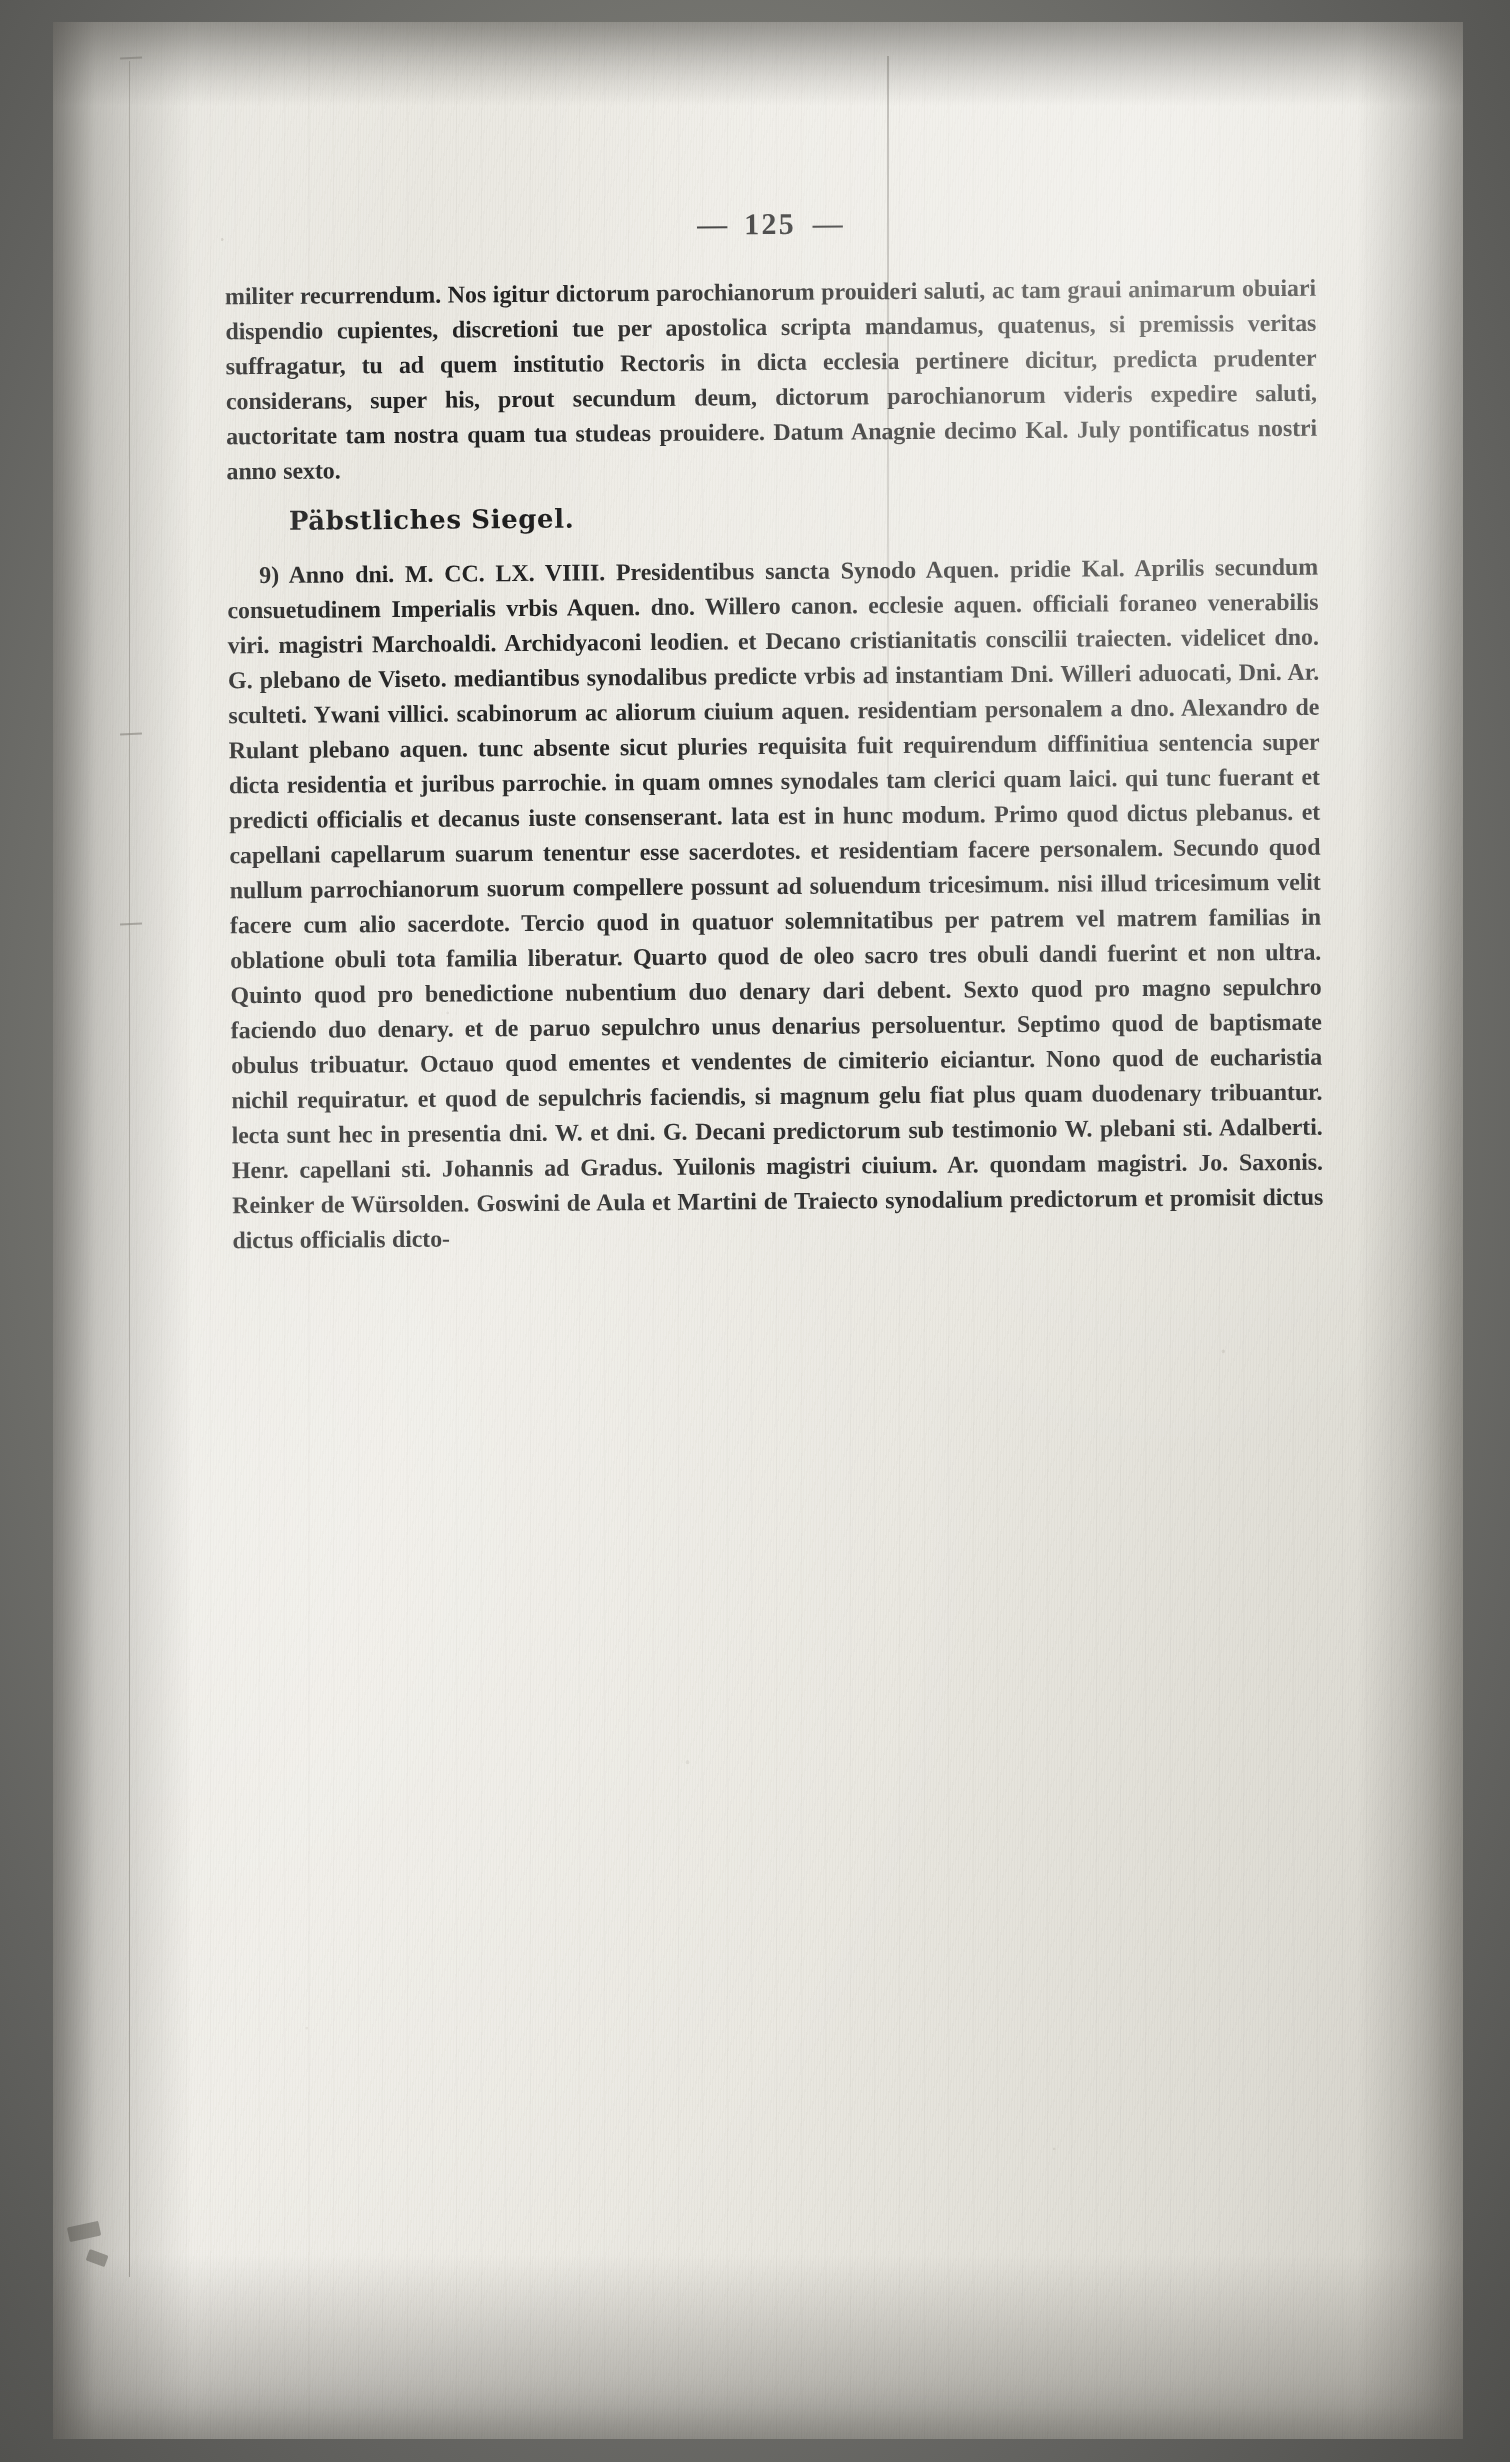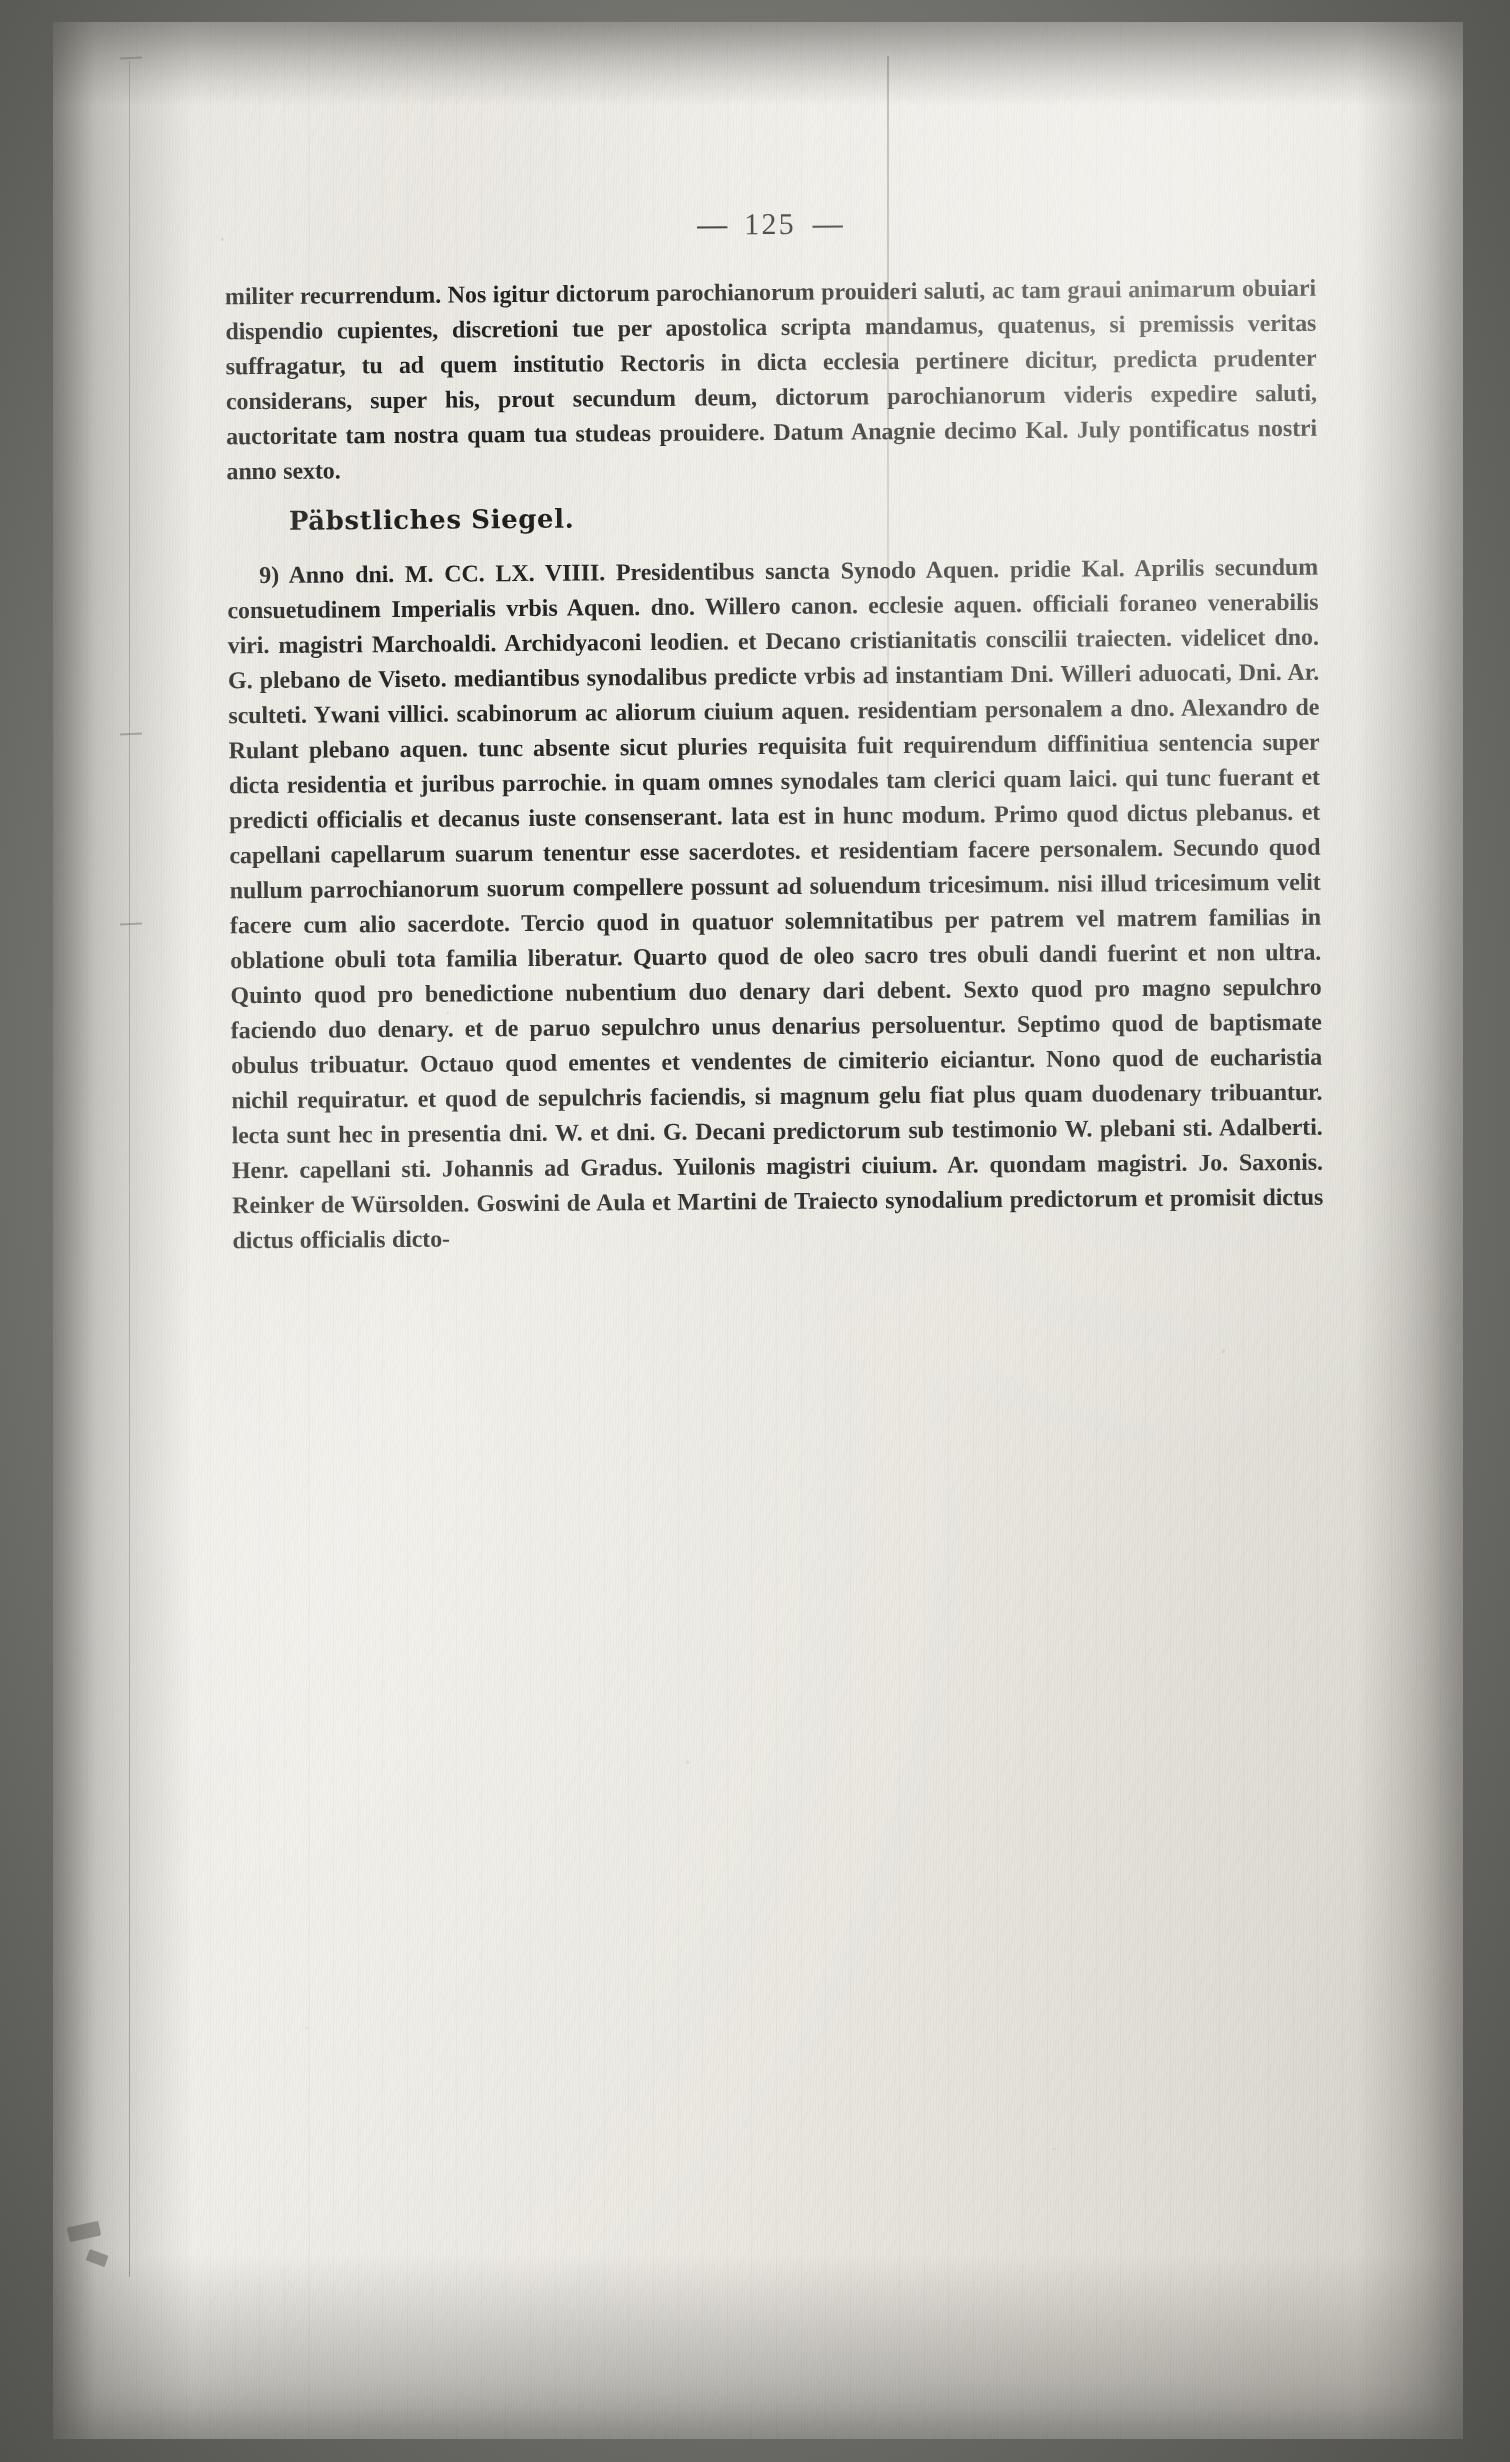--- a/index.html
+++ b/index.html
@@ -125,21 +125,21 @@
 
   .folio {
     text-align: center;
     font-size: 30px;
     letter-spacing: 2.2px;
     color: #303030;
     margin-bottom: 34px;
     font-family: "Liberation Serif", serif;
   }
   .folio .dash { letter-spacing: 0; padding: 0 17px; font-weight: 700; }
-  .folio .num { font-weight: 400; }
+  .folio .num { font-weight: 700; }
 
   p.body {
     margin: 0;
     color: #232323;
     font-size: 24px;
     line-height: 35px;
     text-align: justify;
     text-align-last: left;
     font-weight: 700;
     letter-spacing: -0.1px;

